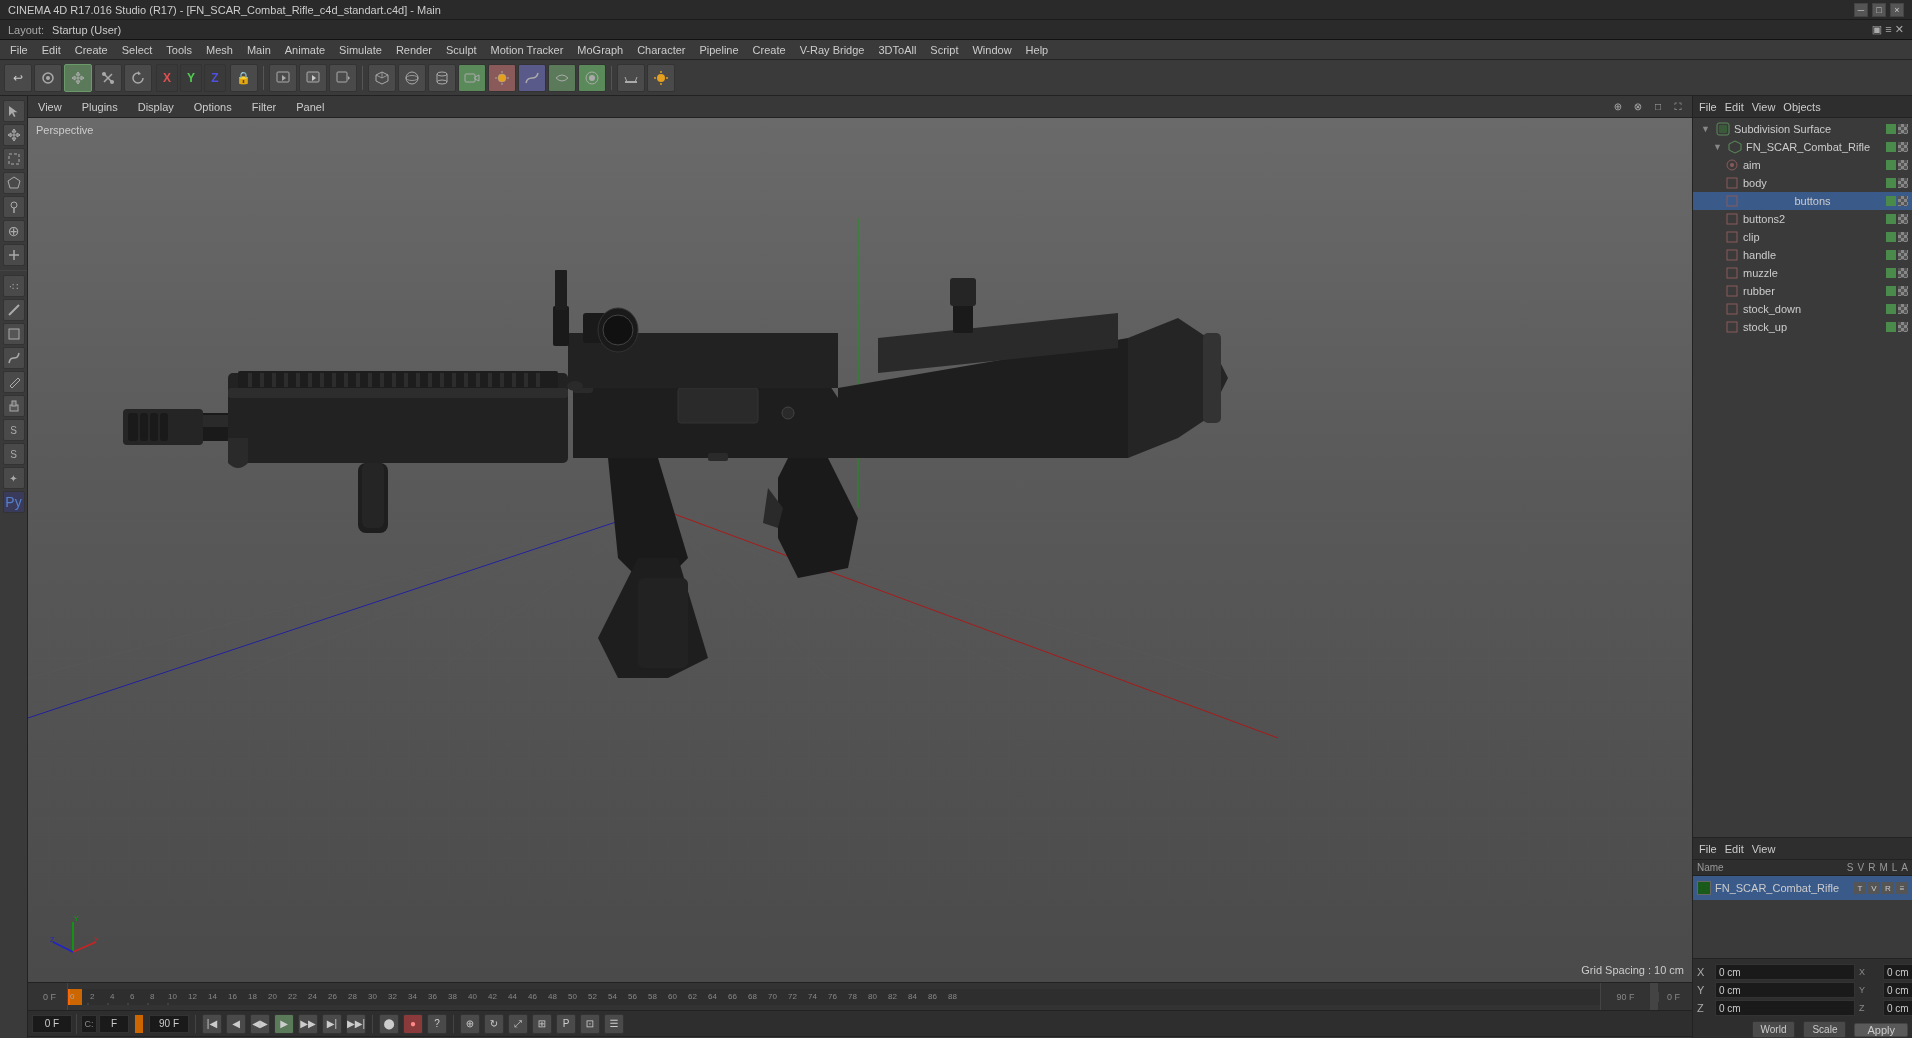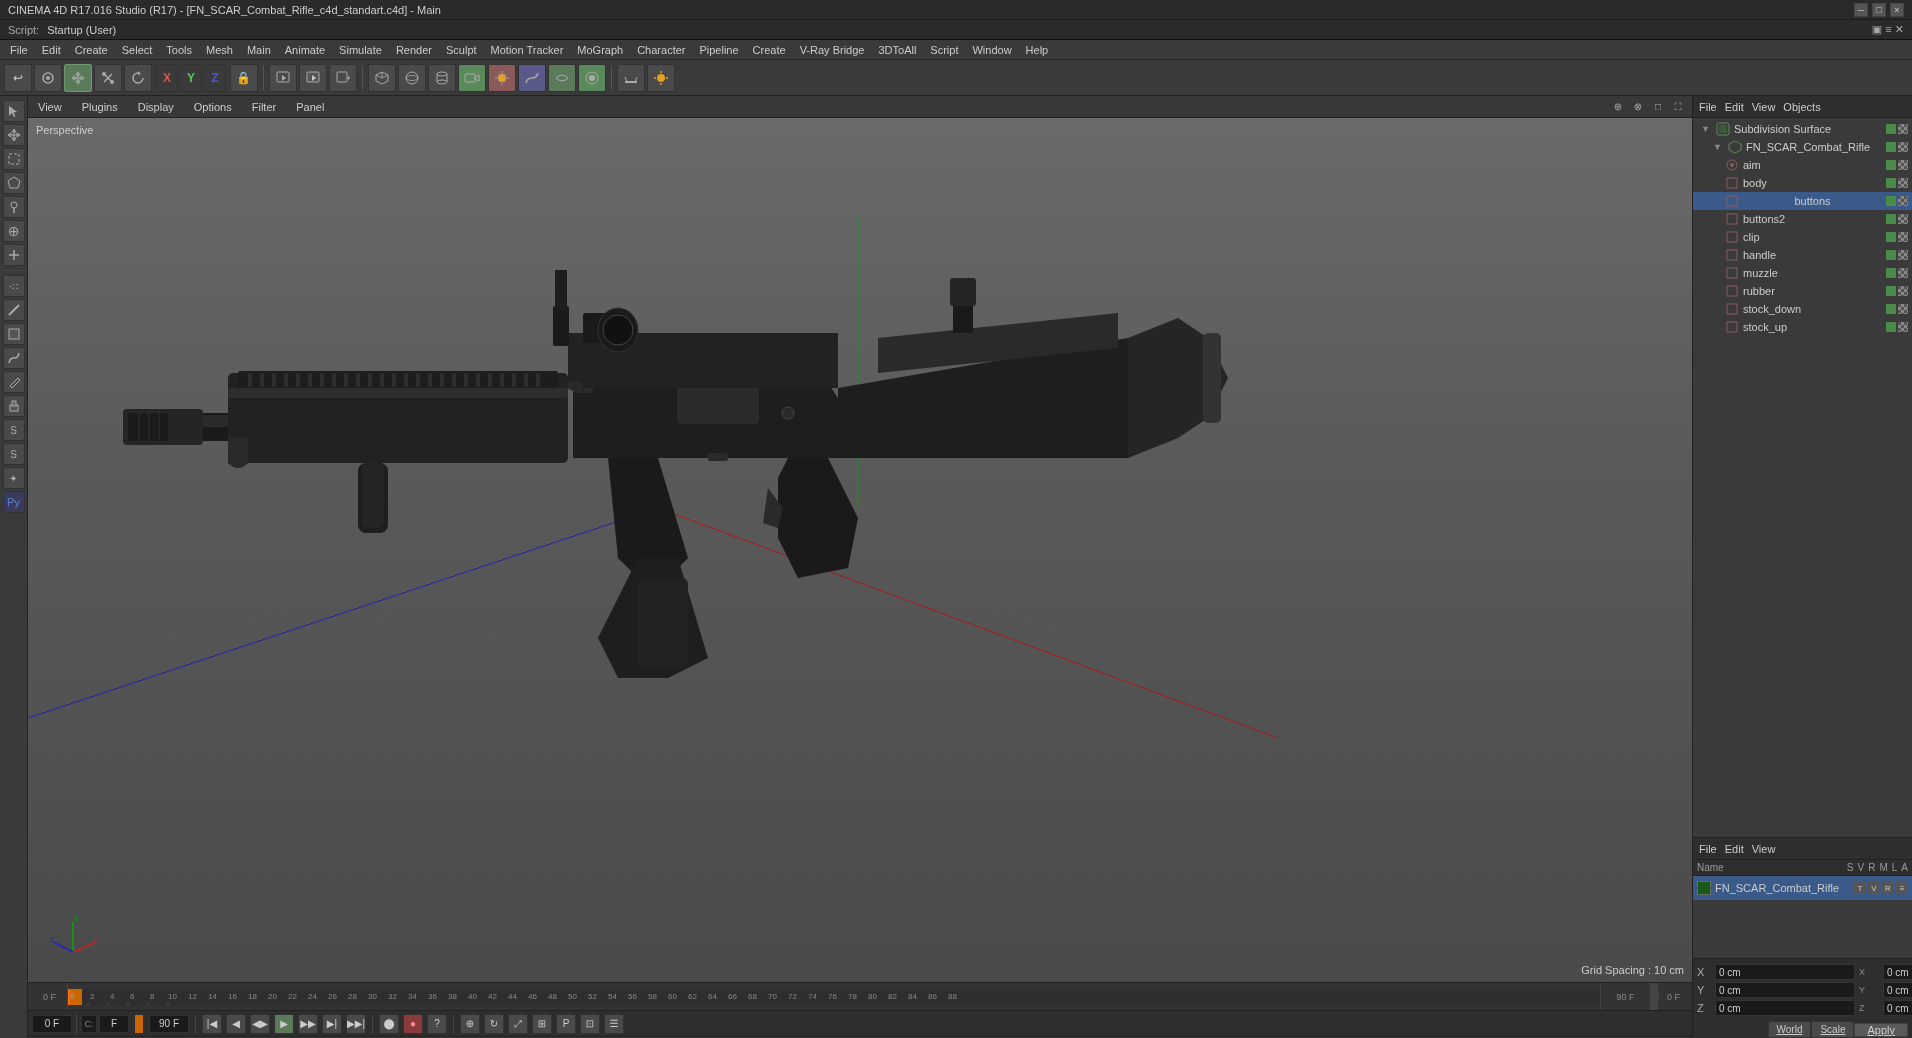--- a/index.html
+++ b/index.html
@@ -356,25 +356,24 @@
       flex: 1;
       height: 16px;
       background: #1a1a1a;
       border: 1px solid #333;
       color: #ccc;
       font-size: 10px;
       padding: 0 3px;
     }
     #coord-bottom {
       display: flex;
-      gap: 0;
+      gap: 8px;
       margin-top: 4px;
       align-items: center;
       justify-content: flex-end;
-      text-decoration: underline;
     }
     .coord-mode-btn {
       padding: 2px 8px;
       background: #4a4a4a;
       border: 1px solid #333;
       color: #ccc;
       font-size: 10px;
       cursor: pointer;
       border-radius: 2px;
     }
@@ -485,21 +484,21 @@
 <div id="title-bar">
   <span id="title-text">CINEMA 4D R17.016 Studio (R17) - [FN_SCAR_Combat_Rifle_c4d_standart.c4d] - Main</span>
   <div id="title-bar-controls">
     <div class="title-btn">─</div>
     <div class="title-btn">□</div>
     <div class="title-btn">×</div>
   </div>
 </div>
 
 <div id="layout-bar">
-  <span class="layout-label">Script:</span>
+  <span class="layout-label">Layout:</span>
   <span class="layout-name">Startup (User)</span>
   <div style="margin-left:auto; display:flex; gap:6px;">
     <span style="color:#aaa; font-size:11px;">▣ ≡ ✕</span>
   </div>
 </div>
 
 <div id="menu-bar">
   <span class="menu-item">File</span>
   <span class="menu-item">Edit</span>
   <span class="menu-item">Create</span>
@@ -706,21 +705,21 @@
     </div>
     <div class="left-tool">
       <svg width="14" height="14" viewBox="0 0 14 14">
           <rect x="3" y="6" width="8" height="6" fill="#555" stroke="#aaa" stroke-width="1"></rect>
           <rect x="5" y="2" width="4" height="5" fill="#666" stroke="#aaa" stroke-width="1"></rect>
         </svg>
     </div>
     <div class="left-tool" style="color:#aaa; font-size:10px;">S</div>
     <div class="left-tool" style="color:#aaa; font-size:10px;">S</div>
     <div class="left-tool" style="color:#aaa; font-size:10px;">✦</div>
-    <div class="left-tool" style="color:#5580cc; font-size:11px; background:#3a3a5a;">Py</div>
+    <div class="left-tool" style="color:#5580cc; font-size:14px; background:#3a3a5a;">Py</div>
   </div>
 
   <div id="viewport-area">
 
     <div id="viewport-header">
       <span class="viewport-menu">View</span>
       <span class="viewport-menu">Plugins</span>
       <span class="viewport-menu">Display</span>
       <span class="viewport-menu">Options</span>
       <span class="viewport-menu">Filter</span>

